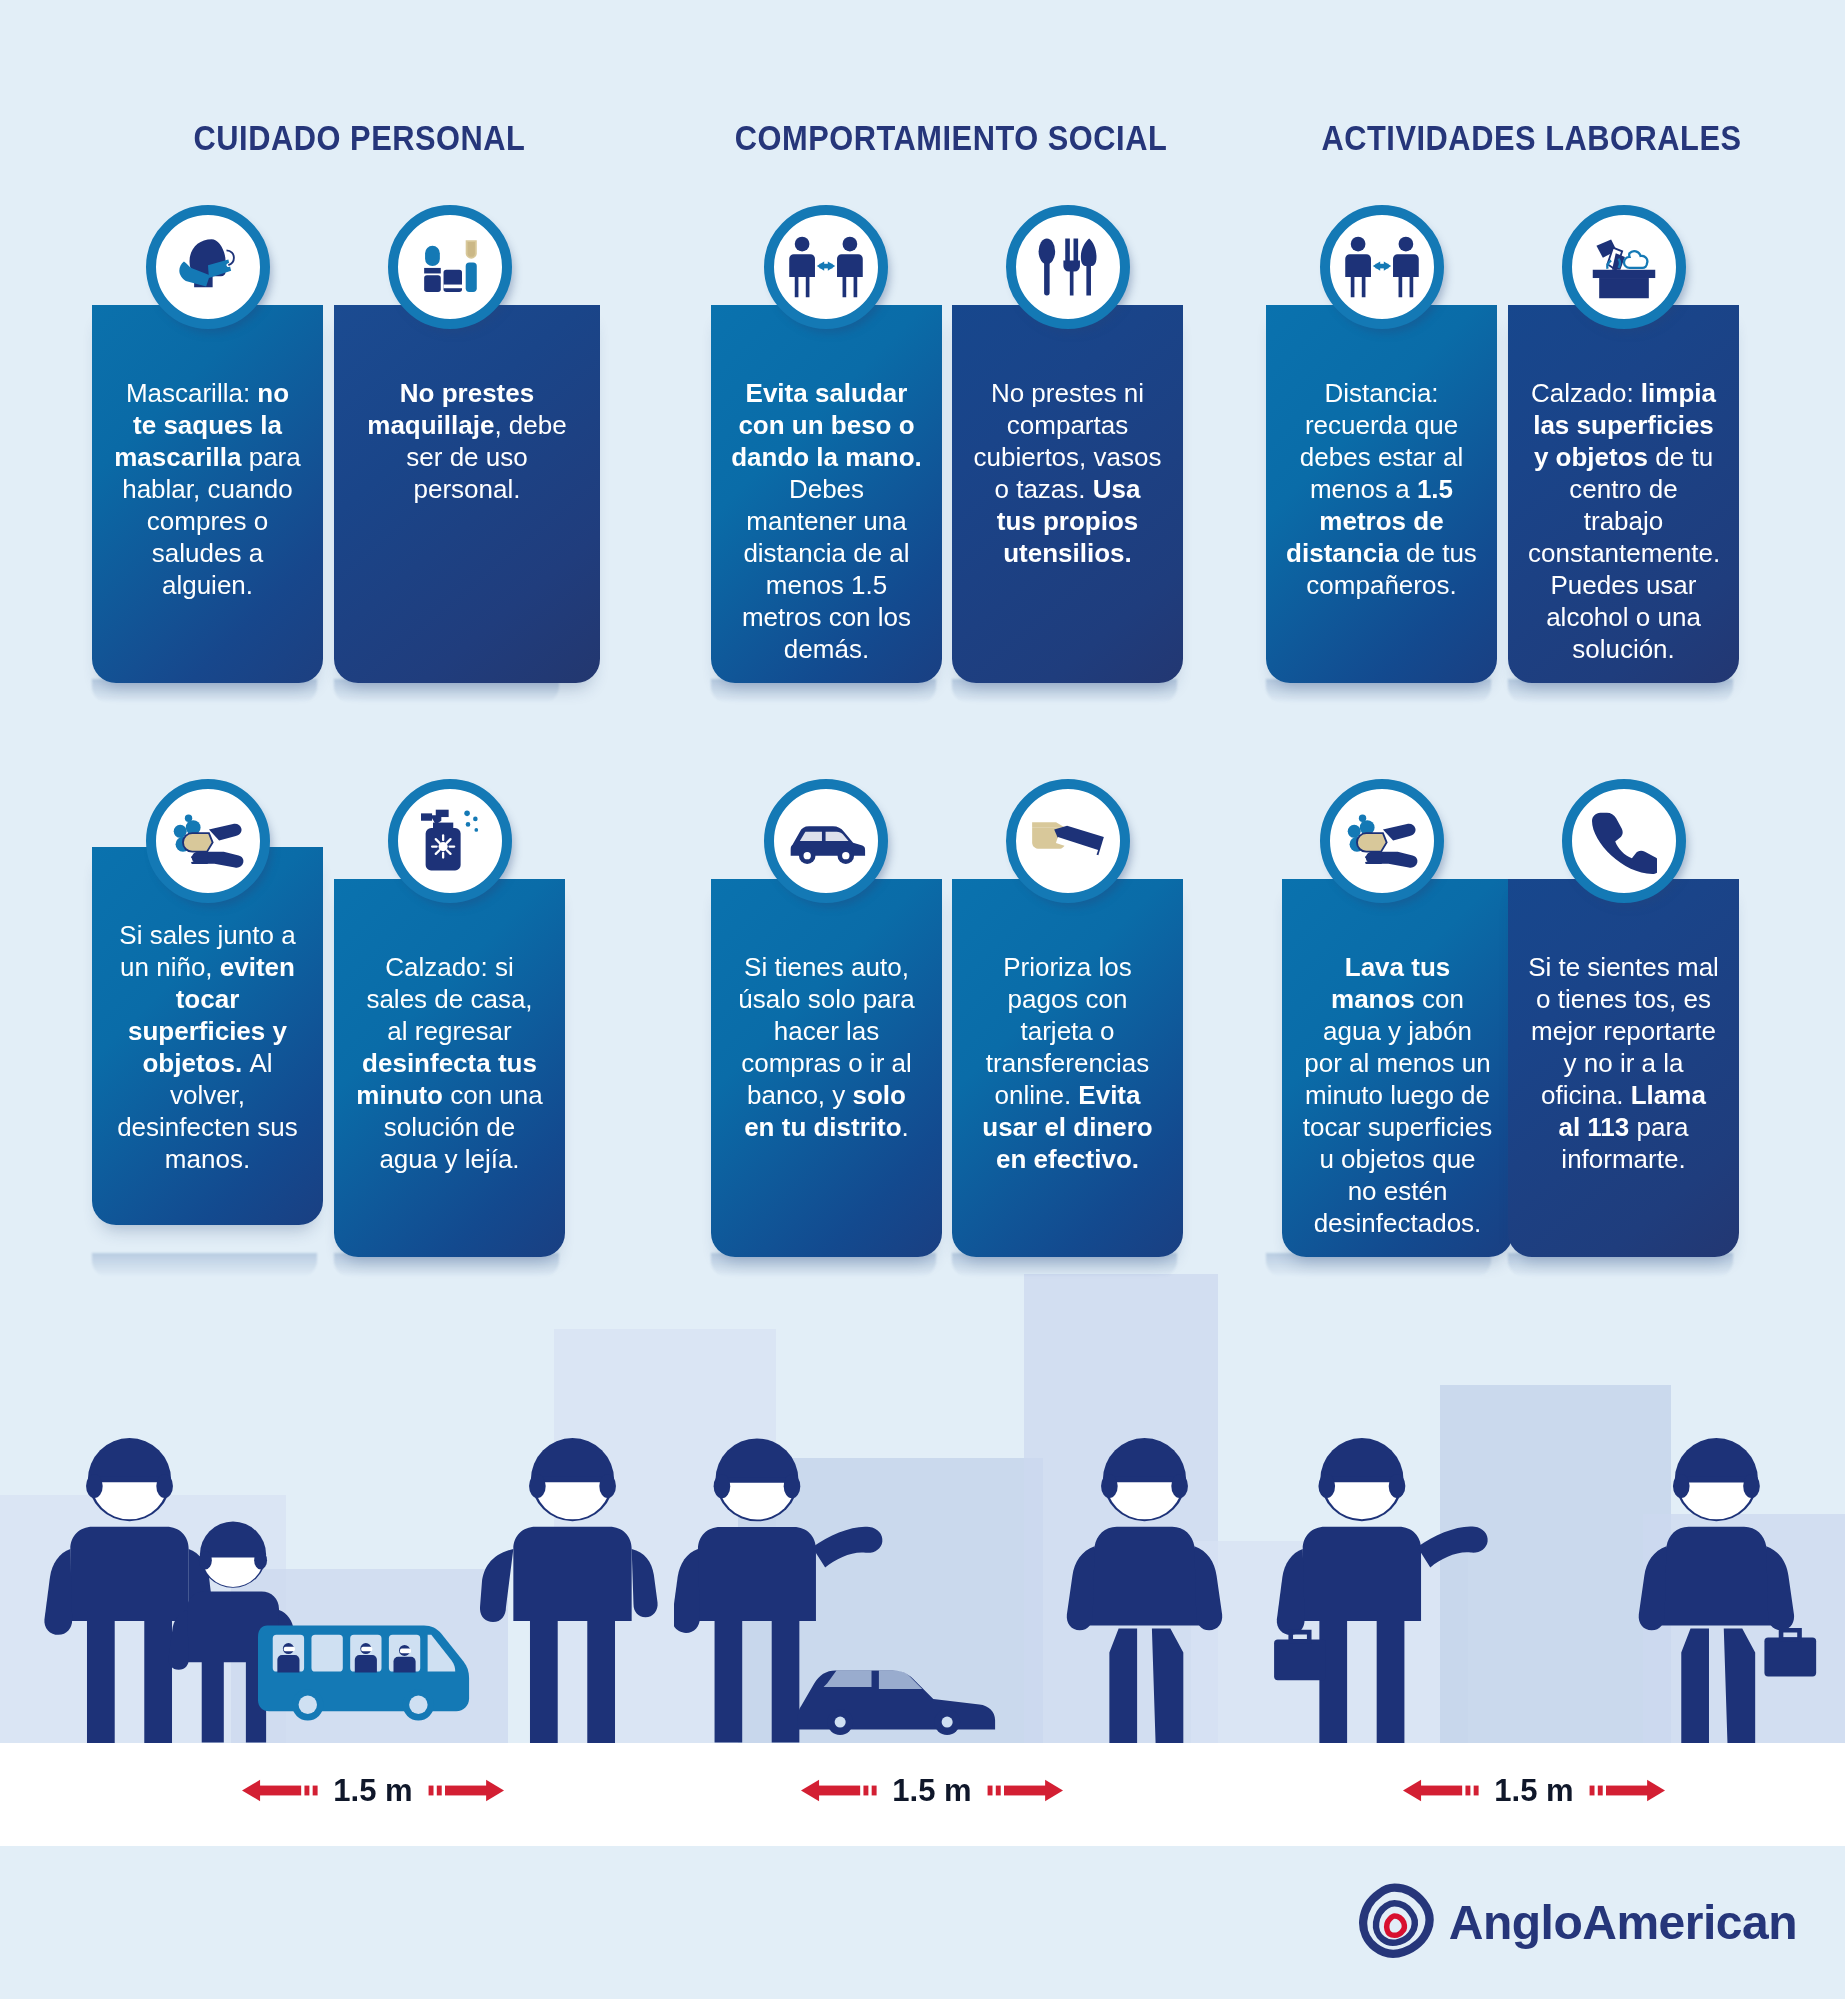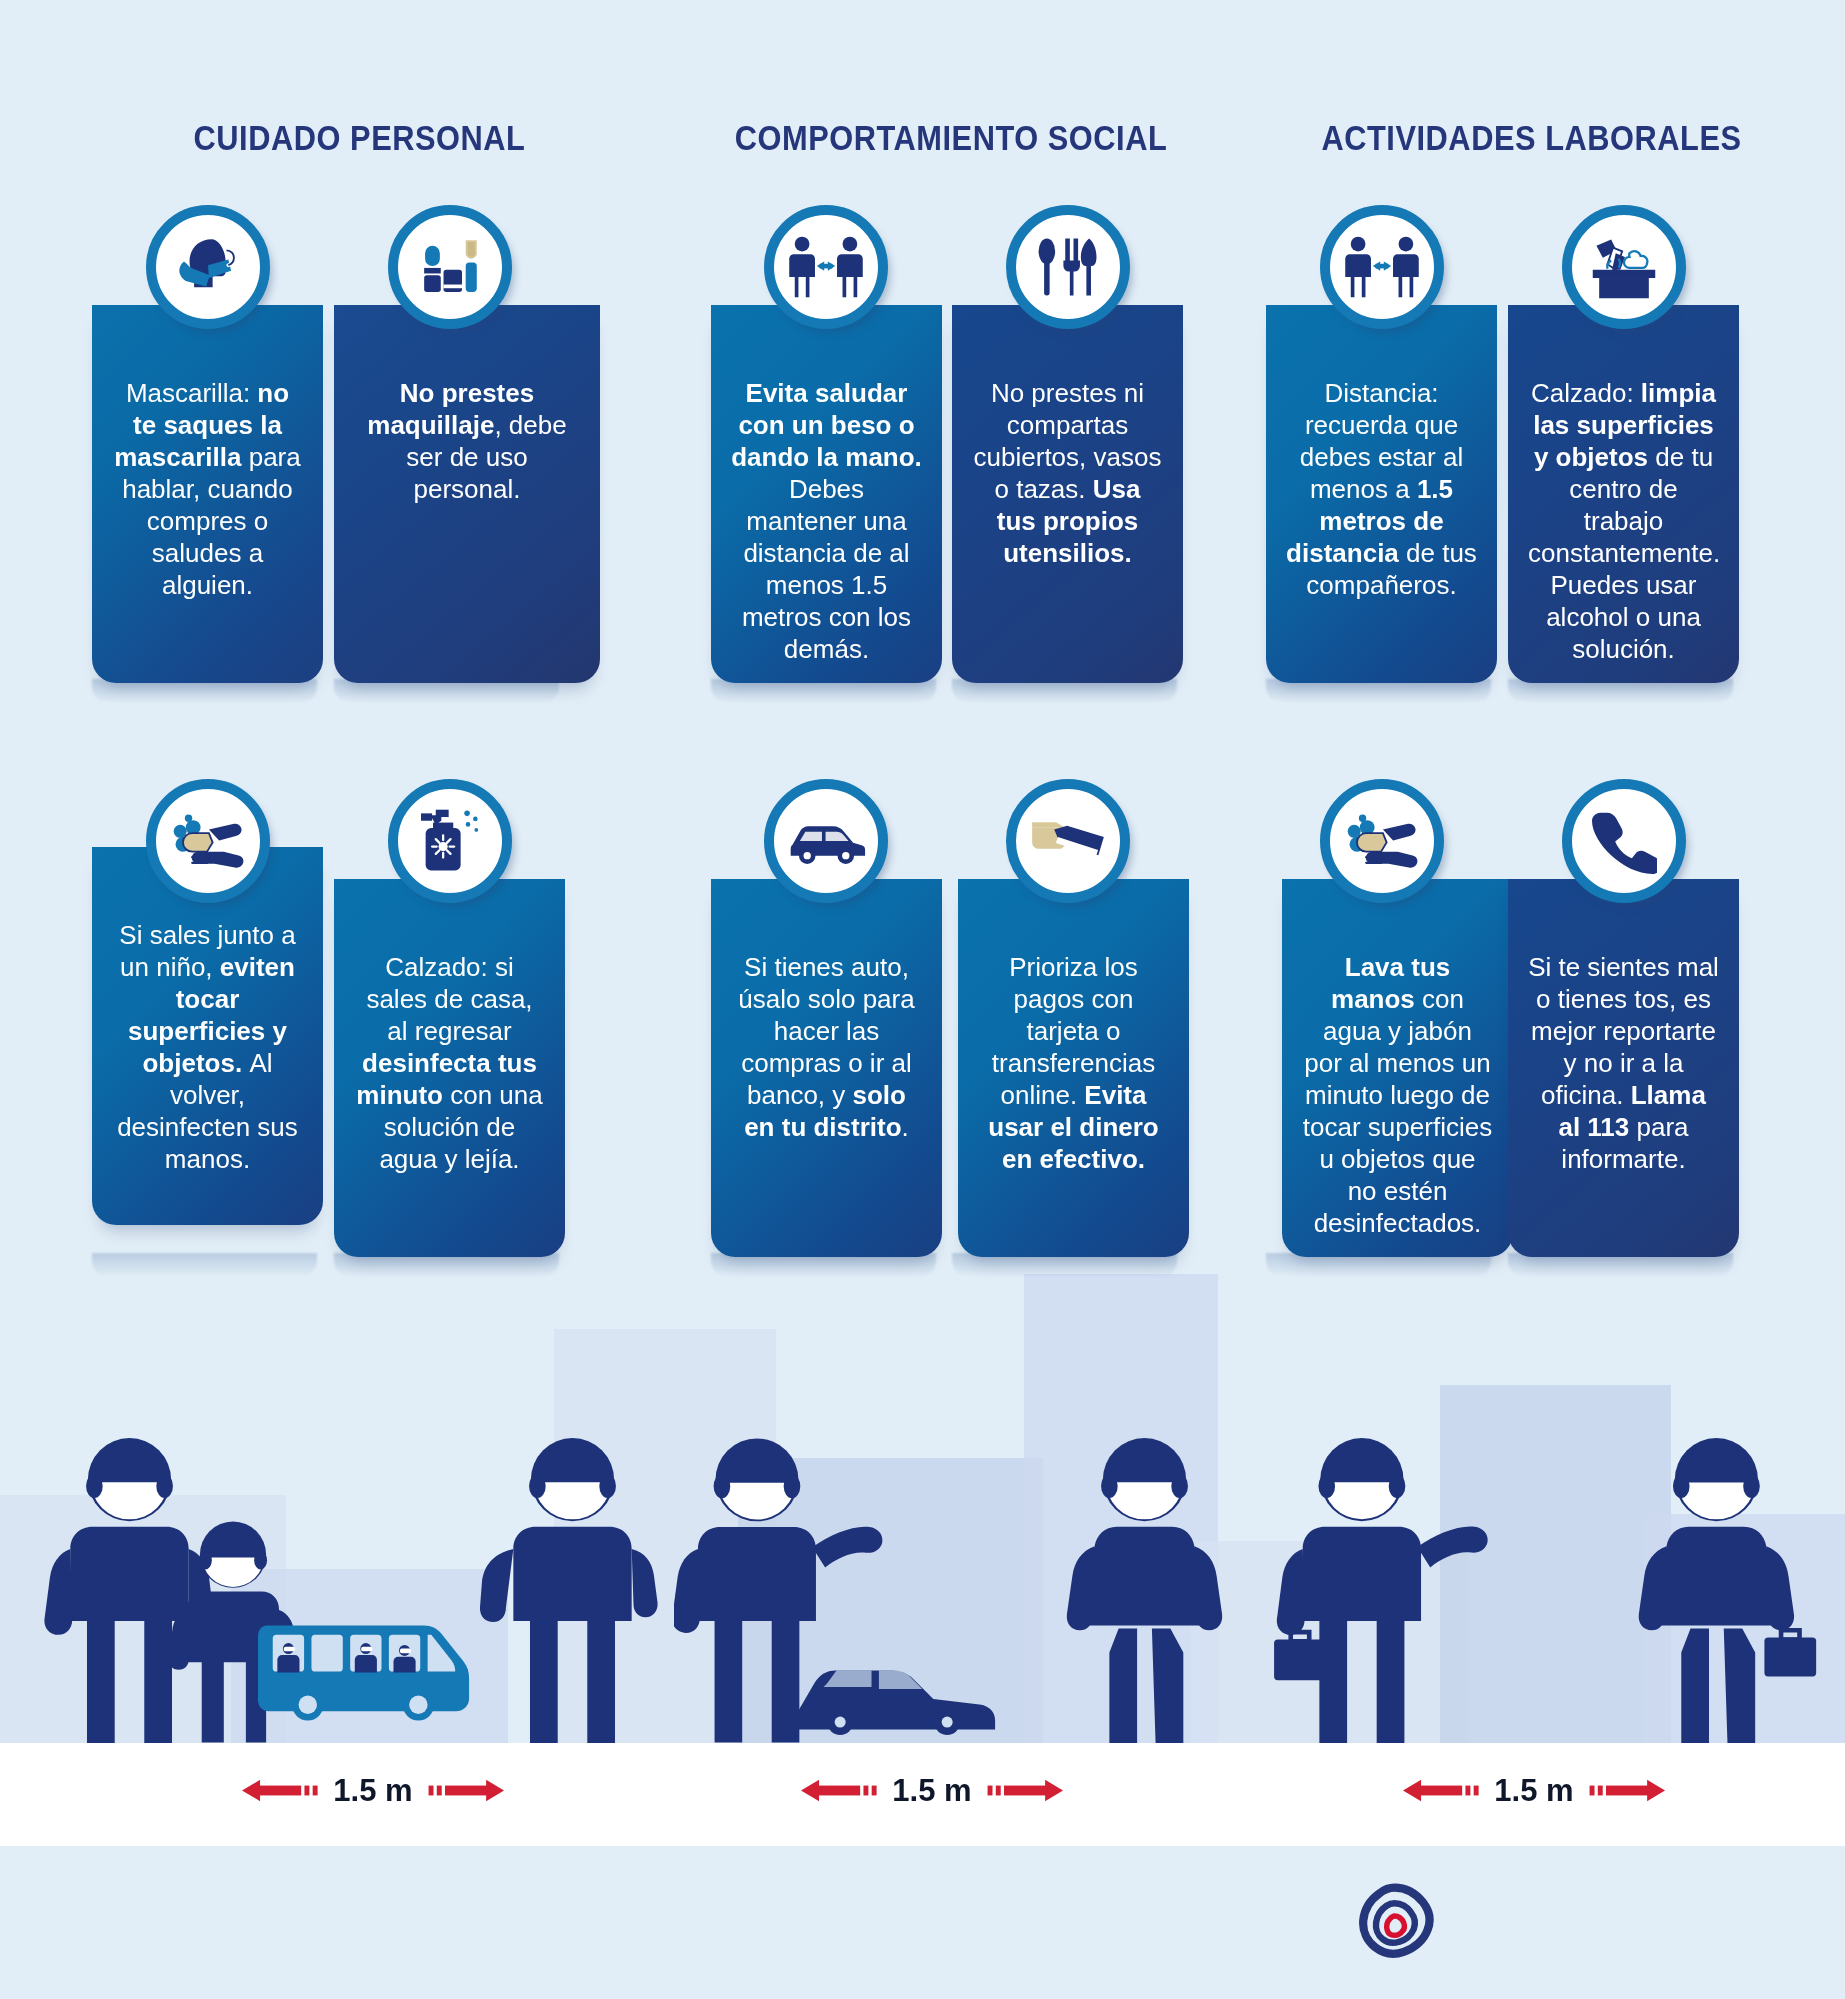--- a/index.html
+++ b/index.html
@@ -138,21 +138,21 @@
 <div class="card g-c" style="left:334px; top:879px; width:231px; height:378px;">
   <div class="txt"><span>Calzado: si sales de casa, al regresar </span><b>desinfecta tus minuto </b><span>con una solución de agua y lejía.</span></div>
 </div>
 
 <div class="refl" style="left:711px; top:1253px; width:225px; height:24px;"></div>
 <div class="card g-c" style="left:711px; top:879px; width:231px; height:378px;">
   <div class="txt"><span>Si tienes auto, úsalo solo para hacer las compras o ir al banco, y </span><b>solo en tu distrito</b><span>.</span></div>
 </div>
 
 <div class="refl" style="left:952px;top:1253px; width:225px; height:24px;"></div>
-<div class="card g-c" style="left:952px;top:879px; width:231px; height:378px;margin-left:6px;">
+<div class="card g-c" style="left:952px;top:879px; width:231px; height:378px;">
   <div class="txt"><span>Prioriza los pagos con tarjeta o transferencias online. </span><b>Evita usar el dinero en efectivo.</b></div>
 </div>
 
 <div class="refl" style="left:1266px;top:1253px; width:225px; height:24px;"></div>
 <div class="card g-c" style="left:1266px;top:879px; width:231px; height:378px;margin-left:16px;">
   <div class="txt"><b>Lava tus manos </b><span>con agua y jabón por al menos un minuto luego de tocar superficies u objetos que no estén desinfectados.</span></div>
 </div>
 
 <div class="refl" style="left:1508px;top:1253px; width:225px; height:24px;"></div>
 <div class="card g-d" style="left:1508px;top:879px; width:231px; height:378px;">
@@ -540,14 +540,15 @@
     <polygon points="100,17 78,4 78,30" fill="#d31f33"></polygon>
   </svg>
 </div>
 
 <div class="logo" style="left:1355px; top:1883px;">
   <svg width="79" height="79" viewBox="0 0 86 86">
     <path d="M43 5c12 0 23 6 31 16 7 9 9 20 5 30-4 11-14 20-26 24-11 4-22 2-31-5C13 63 8 52 9 41c1-12 8-23 18-30 5-4 10-6 16-6z" fill="none" stroke="#26367a" stroke-width="9" stroke-linejoin="round"></path>
     <path d="M43 22c7 0 14 4 18 10 4 5 5 12 3 18-3 7-9 12-16 14-6 2-13 1-18-3-5-4-8-11-7-18 1-7 5-14 11-18 3-2 6-3 9-3z" fill="none" stroke="#26367a" stroke-width="7" stroke-linejoin="round"></path>
     <path d="M43 36c4 0 8 3 10 7 1 3 1 7-1 9-2 3-6 5-9 5-4 0-7-2-8-6-1-4 0-9 3-12 2-2 3-3 5-3z" fill="none" stroke="#d8102f" stroke-width="6" stroke-linejoin="round"></path>
   </svg>
+  <span class="logo-text">AngloAmerican</span>
 </div>
 
 
 </body></html>

